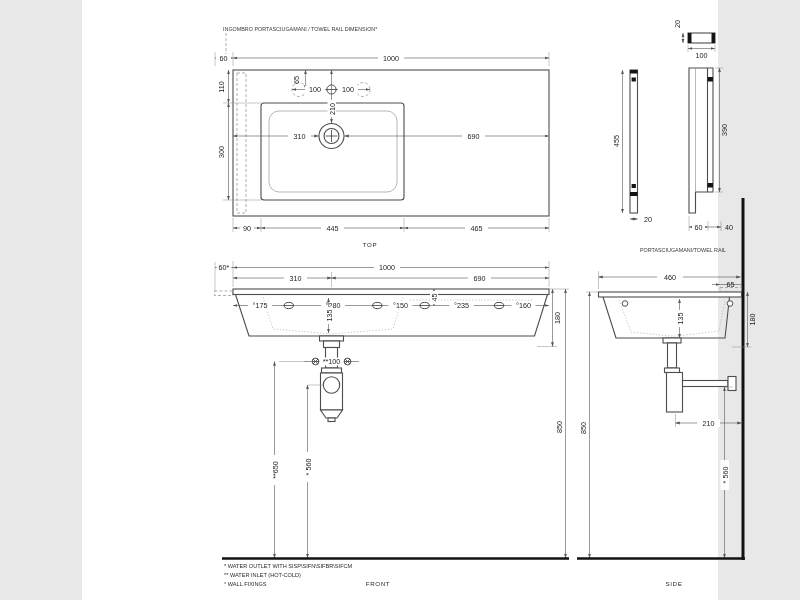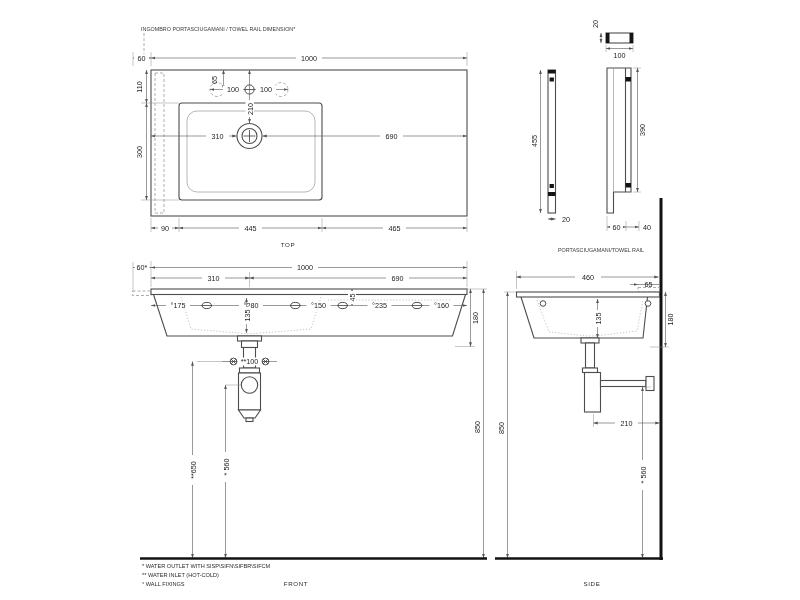--- a/index.html
+++ b/index.html
@@ -1,16 +1,16 @@
 <!DOCTYPE html>
 <html><head>
 <meta charset="utf-8">
 <style>
   html,body{margin:0;padding:0;background:#e8e8e8;}
-  .page{width:800px;height:600px;background:#ffffff;position:relative;margin:0 auto;
+  .page{width:636px;height:600px;background:#ffffff;position:relative;margin:0 auto;
         font-family:"Liberation Sans", sans-serif;}
   svg{display:block;}
   text{font-family:"Liberation Sans", sans-serif;fill:#1c1c1c;}
   .d{font-size:7.2px;}
   .note{font-size:5.4px;fill:#3a3a3a;}
   .vlabel{font-size:6.2px;letter-spacing:.6px;fill:#2a2a2a;}
   .fn{font-size:5.6px;fill:#2a2a2a;}
   .geo{fill:none;stroke:#4d4d4d;stroke-width:1.1;}
   .geof{fill:#ffffff;stroke:#4d4d4d;stroke-width:1.1;}
   .thin{fill:none;stroke:#9a9a9a;stroke-width:.7;}

